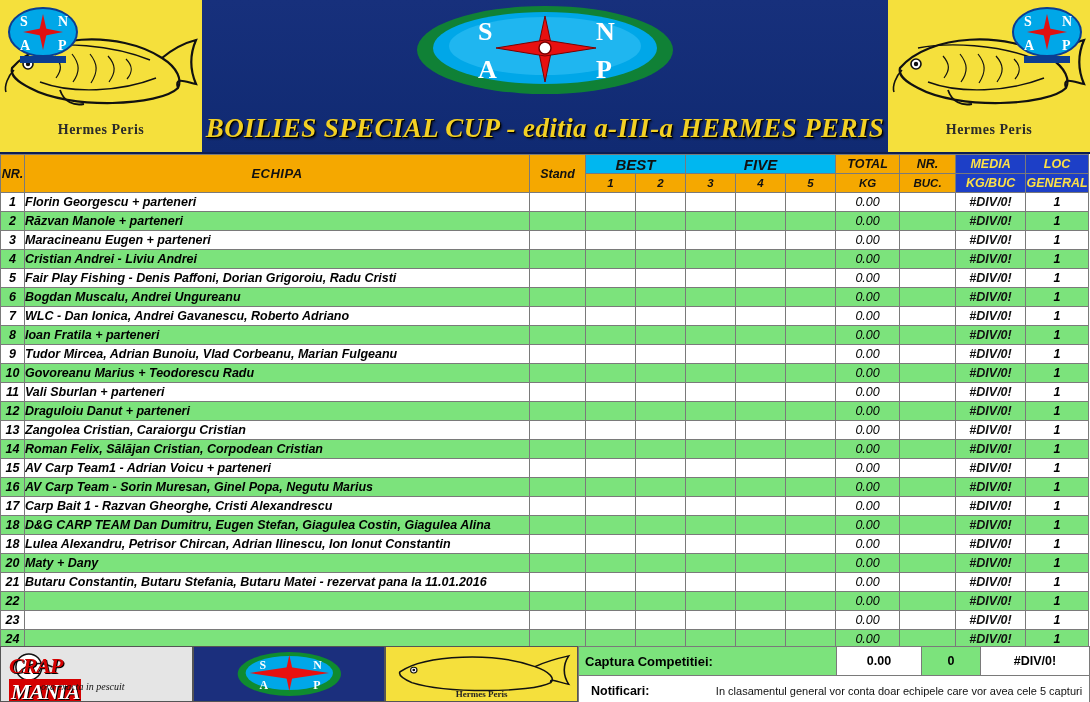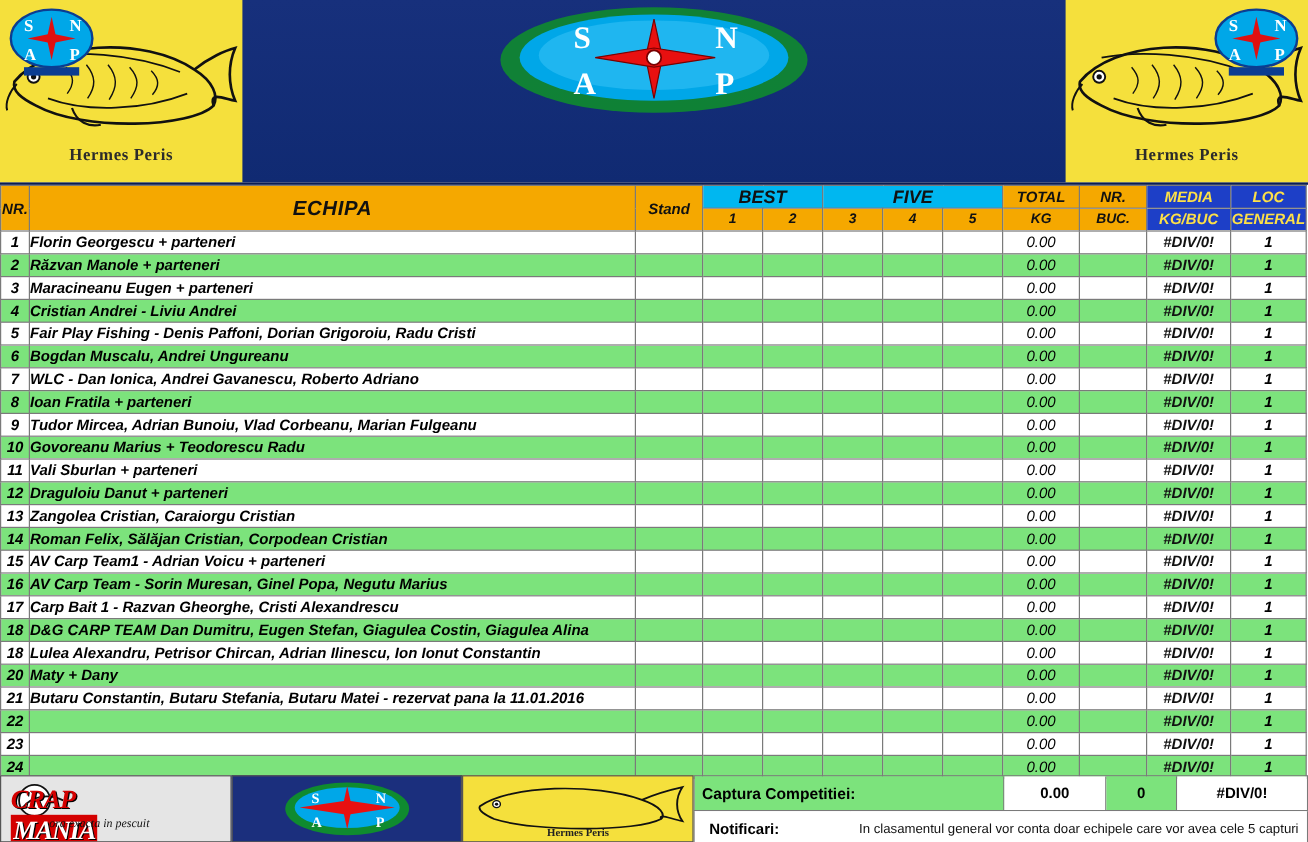--- a/index.html
+++ b/index.html
@@ -64,21 +64,21 @@
     white-space:nowrap;
   }
   .th{
     background:#f5a800;
     color:#111;
     font-weight:bold;
     text-align:center;
     vertical-align:middle;
     font-size:12.5px;
   }
-  .th.big{font-size:17px;letter-spacing:.5px;}
+  .th.big{font-size:13px;letter-spacing:.5px;}
   .th.blue{background:#1d3fc7;color:#fde047;}
   .th.cyanlab{background:#00b7f0;color:#111;font-size:15px;font-weight:bold;}
   .th.sub{background:#f5a800;font-size:11.5px;}
   .row-a td{background:#ffffff;}
   .row-b td{background:#7ce37c;}
   .c-nr{text-align:center;font-weight:bold;}
   .c-team{text-align:left;padding-left:5px;font-weight:bold;}
   .c-num{text-align:center;}
   .c-div{text-align:center;color:#111;font-weight:bold;}
   .c-loc{text-align:center;font-weight:bold;}
@@ -228,20 +228,21 @@
         <text x="78" y="38" font-family="Liberation Serif, serif" font-size="26" font-weight="bold" fill="#ffffff">S</text>
         <text x="196" y="38" font-family="Liberation Serif, serif" font-size="26" font-weight="bold" fill="#ffffff">N</text>
         <text x="78" y="76" font-family="Liberation Serif, serif" font-size="26" font-weight="bold" fill="#ffffff">A</text>
         <text x="196" y="76" font-family="Liberation Serif, serif" font-size="26" font-weight="bold" fill="#ffffff">P</text>
         <path d="M145 14 L152 46 L145 80 L138 46 Z" fill="#e81010" stroke="#7a0000" stroke-width="1"></path>
         <path d="M96 46 L145 38 L196 46 L145 54 Z" fill="#e81010" stroke="#7a0000" stroke-width="1"></path>
         <circle cx="145" cy="46" r="6" fill="#ffffff" stroke="#7a0000" stroke-width="1.5"></circle>
       </svg>
     </div>
 
+    <div class="hdr-title">BOILIES SPECIAL CUP - editia a-III-a HERMES PERIS</div>
   </div>
 
   <table class="grid">
     <colgroup>
       <col style="width:24px">
       <col style="width:505px">
       <col style="width:56px">
       <col style="width:50px">
       <col style="width:50px">
       <col style="width:50px">

